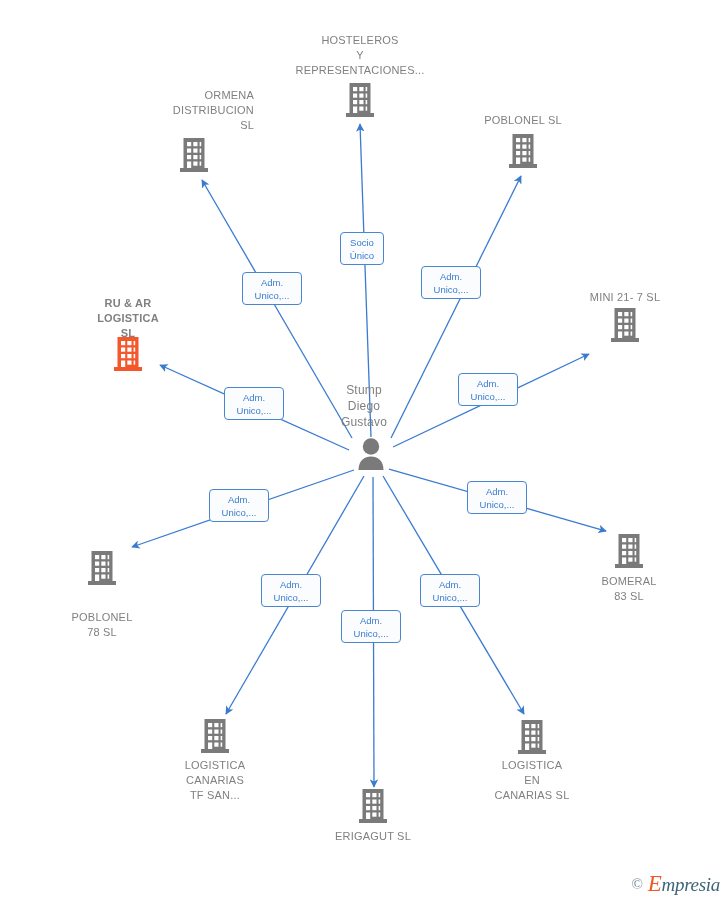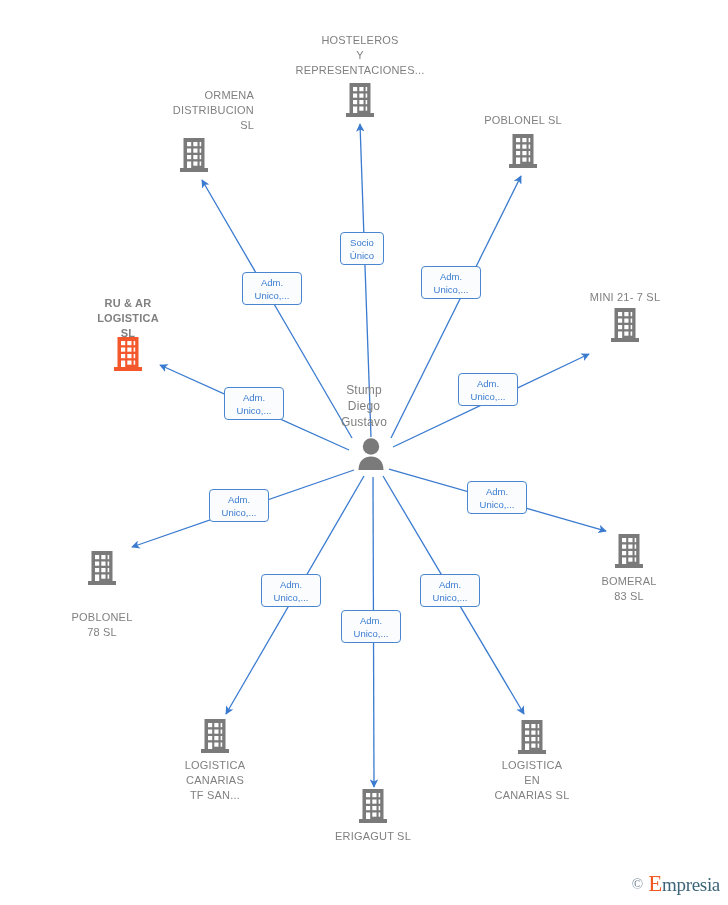--- a/index.html
+++ b/index.html
@@ -61,20 +61,21 @@
     align-items: center;
     gap: 5px;
   }
   .wm-c {
     font-size: 15px;
     color: #7d8fa0;
     font-family: "Liberation Serif", serif;
   }
   .wm-text {
     font-family: "Liberation Serif", serif;
+    font-style: italic;
     font-size: 19px;
     color: #3c6478;
     letter-spacing: -0.3px;
   }
   .wm-text .wm-e {
     color: #f05a22;
     font-size: 23px;
   }
 </style>
 </head>

